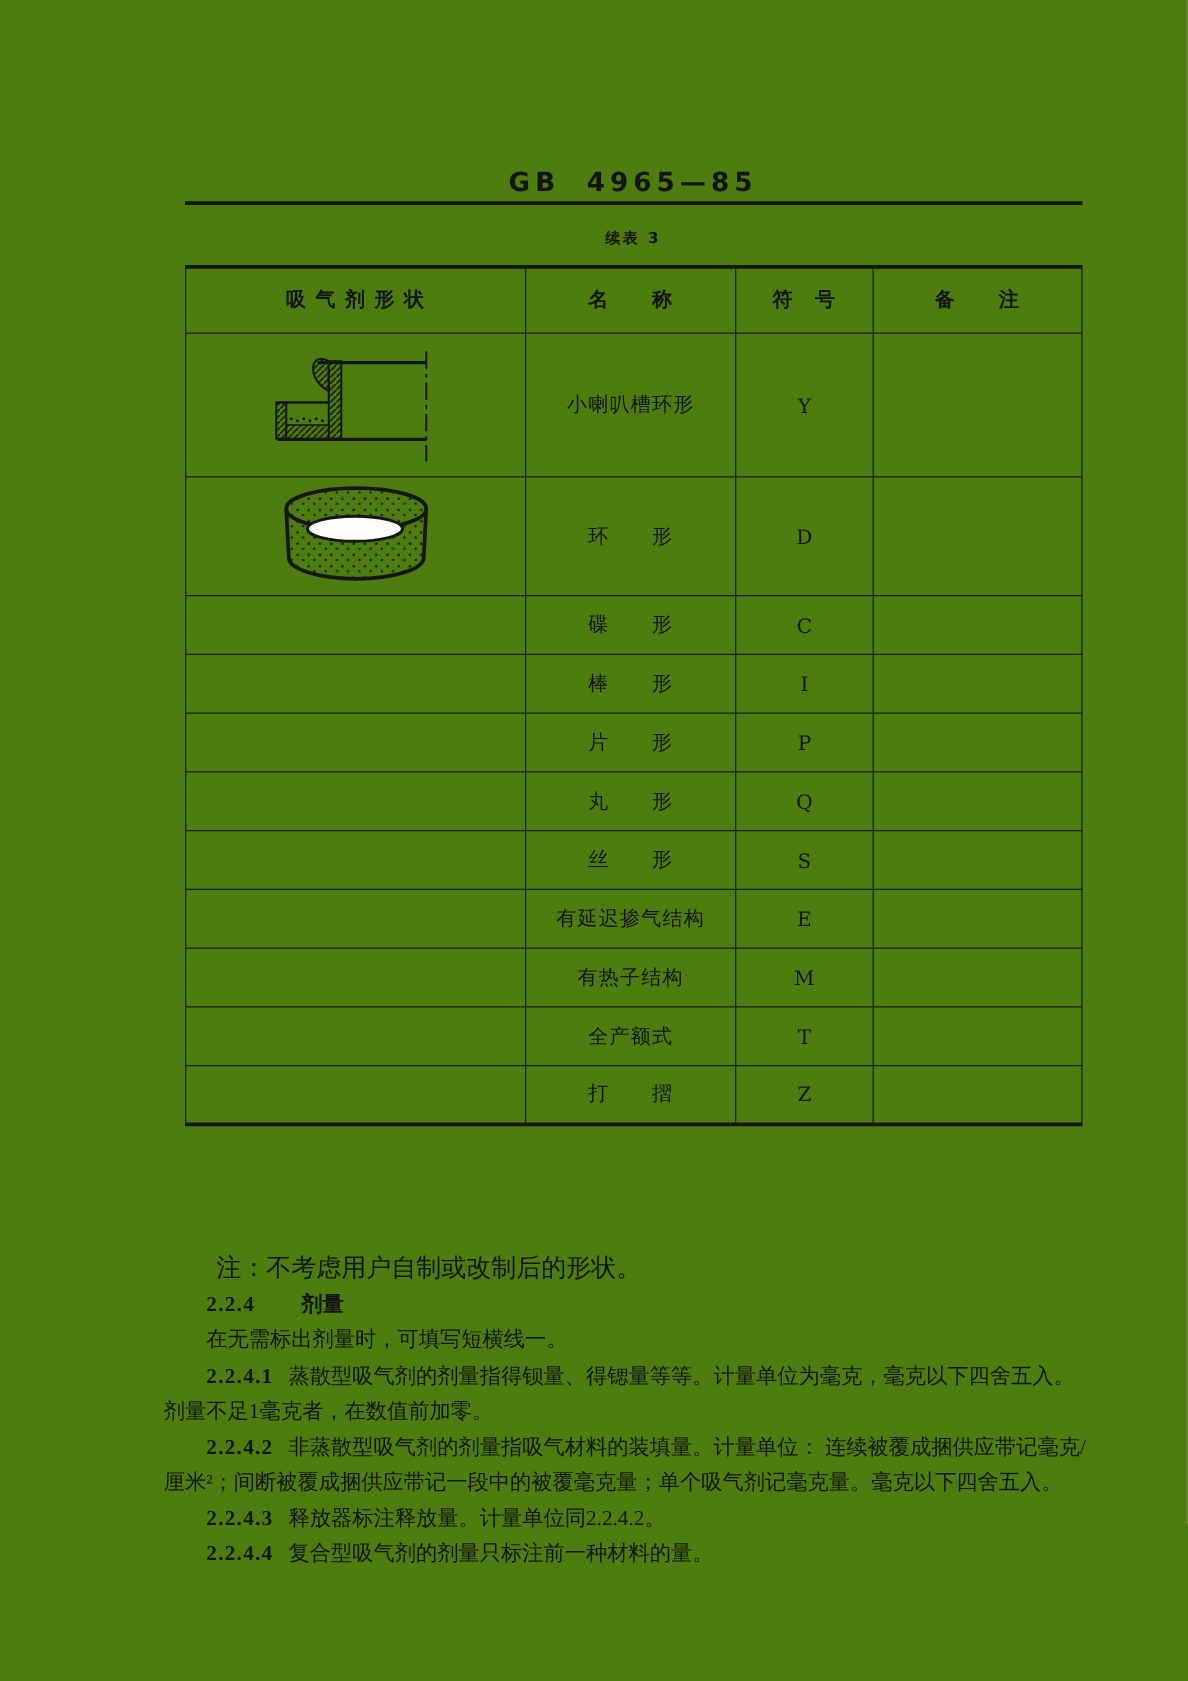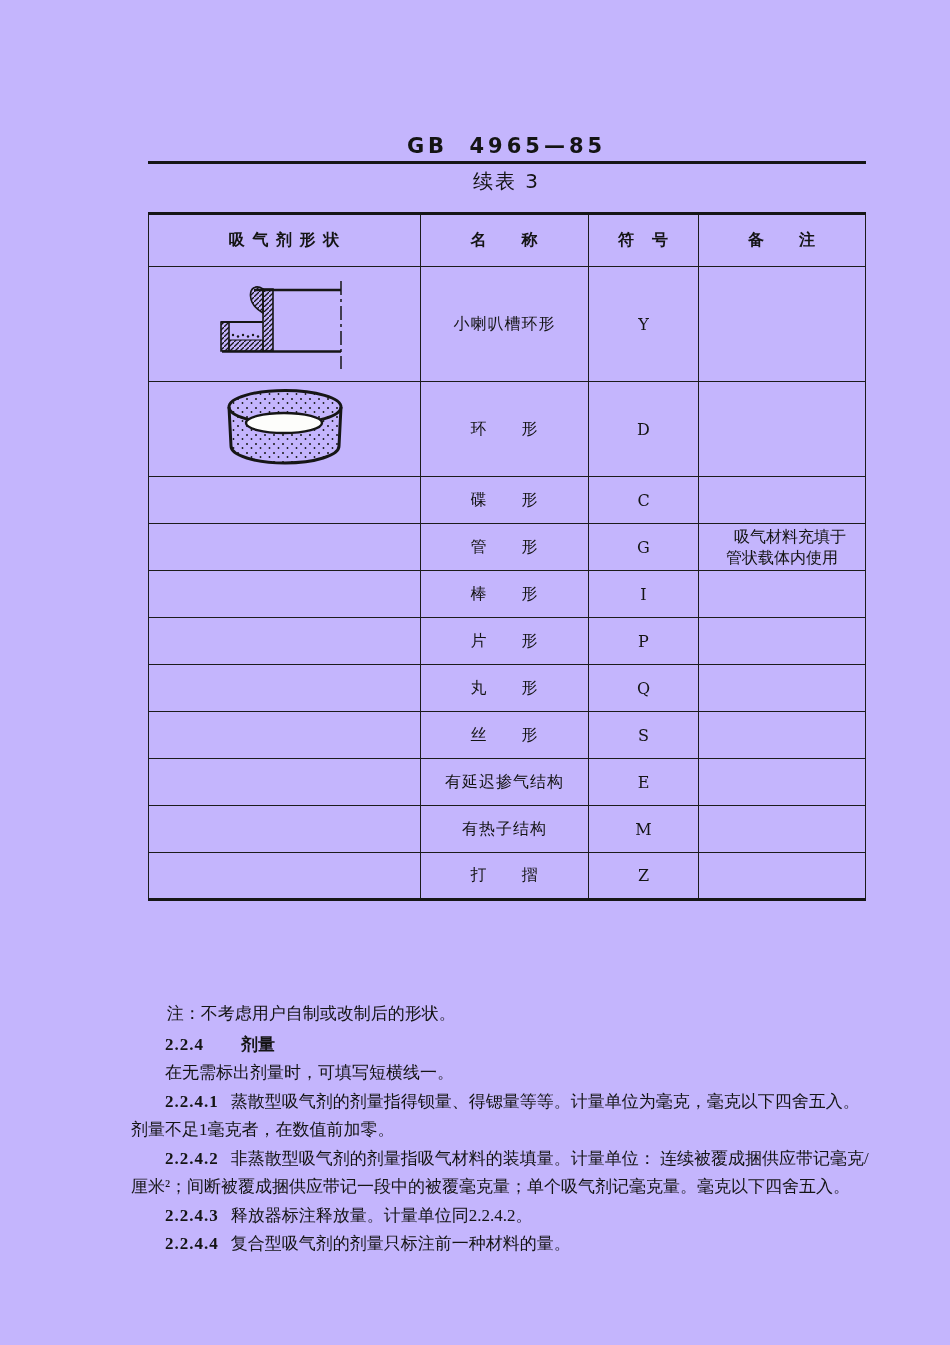--- a/index.html
+++ b/index.html
@@ -1,37 +1,37 @@
 <!DOCTYPE html>
 <html><head>
 <meta charset="utf-8">
 <style>
   html,body{margin:0;padding:0;}
   body{background:#e8e8e6;}
   .page{
     position:relative;
     width:950px;height:1345px;
-    background:#c4b5fd;
+    background:#4d7c0f;
     font-family:"Liberation Serif","DejaVu Serif",serif;
     color:#141414;
     overflow:hidden;
   }
   .doc-number{
     position:absolute;top:134px;left:148px;width:717px;
     text-align:center;
     font-family:"DejaVu Sans","Liberation Sans",sans-serif;
     font-weight:bold;font-size:21px;letter-spacing:4px;word-spacing:10px;
   }
   .head-rule{
     position:absolute;top:161px;left:148px;width:718px;height:3px;
     background:#161616;
   }
   .table-caption{
-    position:absolute;top:168px;left:148px;width:717px;
-    text-align:center;font-weight:normal;font-size:20px;
+    position:absolute;top:182px;left:148px;width:717px;
+    text-align:center;font-weight:bold;font-size:12px;
     font-family:"DejaVu Sans","Liberation Sans",sans-serif;
     letter-spacing:2px;
   }
   table.shape-table{
     position:absolute;top:212px;left:148px;
     width:717px;table-layout:fixed;
     border-collapse:collapse;
     border-top:3px solid #161616;
     border-bottom:3px solid #161616;
   }
@@ -59,21 +59,21 @@
     white-space:pre-line;
     text-align:left;padding-left:16px;text-indent:1em;
   }
   td.name-cell{letter-spacing:1px;}
   .fig-wrap{display:flex;justify-content:center;align-items:center;}
   .body-text{
     position:absolute;top:1001px;left:131px;width:739px;
     font-size:17px;line-height:28.5px;
   }
   .body-text p{margin:0;padding:0;text-indent:2em;}
-  p.note{font-size:17px;text-indent:2.1em;font-family:Liberation Mono, monospace;}
+  p.note{font-size:20px;text-indent:2.1em;}
   .pnum{
     font-family:Liberation Serif, serif;
     font-weight:bold;letter-spacing:1px;
     margin-right:12px;
   }
   .sec-title{
     font-family:"DejaVu Sans","Liberation Sans",sans-serif;
     font-weight:bold;
     margin-left:25px;
   }
@@ -168,27 +168,20 @@
         <td></td>
       </tr>
       <tr class="r-std">
         <td></td>
         <td class="name-cell">碟　　形</td>
         <td class="symbol-cell">C</td>
         <td></td>
       </tr>
       <tr class="r-std">
         <td></td>
-        <td class="name-cell">管　　形</td>
-        <td class="symbol-cell">G</td>
-        <td class="remark-cell">吸气材料充填于
-管状载体内使用</td>
-      </tr>
-      <tr class="r-std">
-        <td></td>
         <td class="name-cell">棒　　形</td>
         <td class="symbol-cell">I</td>
         <td></td>
       </tr>
       <tr class="r-std">
         <td></td>
         <td class="name-cell">片　　形</td>
         <td class="symbol-cell">P</td>
         <td></td>
       </tr>
@@ -207,20 +200,26 @@
       <tr class="r-std">
         <td></td>
         <td class="name-cell">有延迟掺气结构</td>
         <td class="symbol-cell">E</td>
         <td></td>
       </tr>
       <tr class="r-std">
         <td></td>
         <td class="name-cell">有热子结构</td>
         <td class="symbol-cell">M</td>
+        <td></td>
+      </tr>
+      <tr class="r-std">
+        <td></td>
+        <td class="name-cell">全产额式</td>
+        <td class="symbol-cell">T</td>
         <td></td>
       </tr>
       <tr class="r-std">
         <td></td>
         <td class="name-cell">打　　摺</td>
         <td class="symbol-cell">Z</td>
         <td></td>
       </tr>
     </tbody>
   </table>

